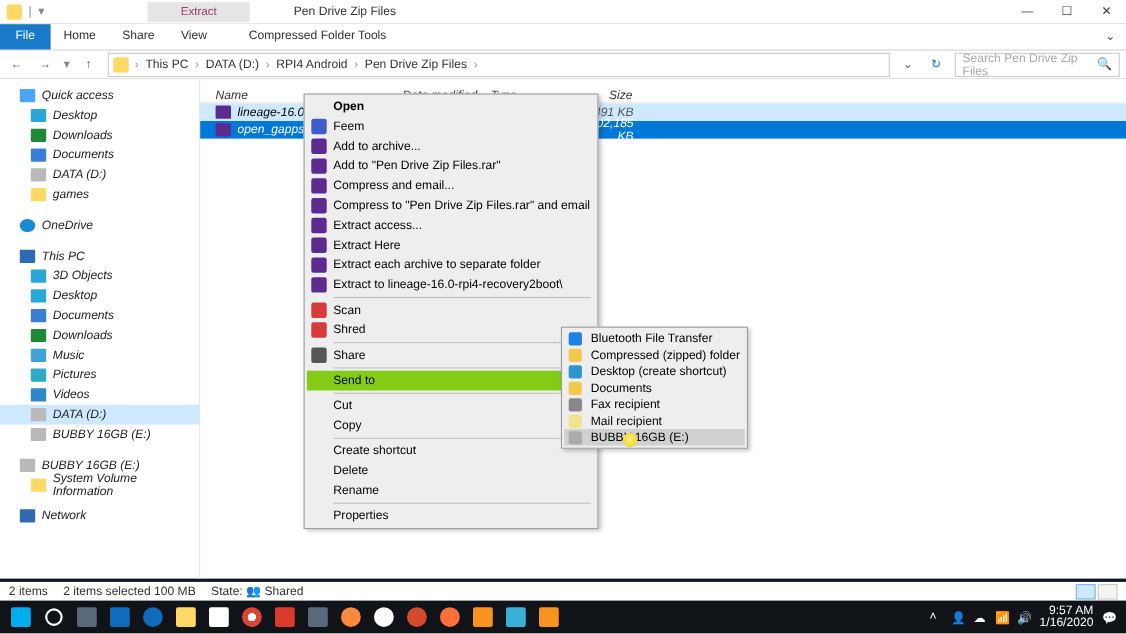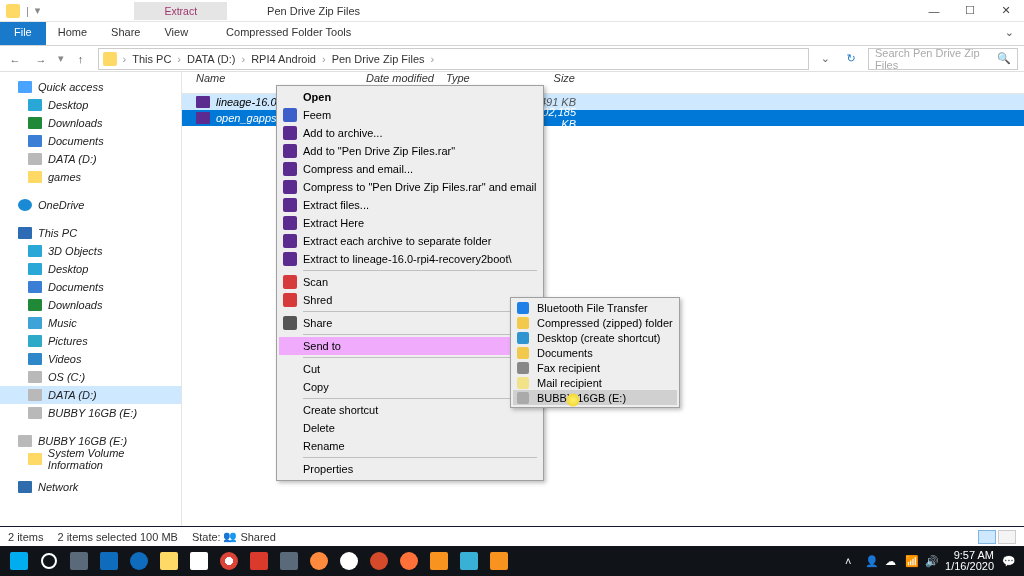--- a/index.html
+++ b/index.html
@@ -40,59 +40,59 @@
 .i-doc{background:#3a7fd5;}
 .i-drv{background:#b9b9b9;}
 .i-fold{background:#ffd966;}
 .i-one{background:#1b8ad4;border-radius:50%;}
 .i-pc{background:#2d6cb5;}
 .i-mus{background:#3ea4d8;}
 .i-pic{background:#2eaac8;}
 .i-vid{background:#2e87c8;}
 .i-net{background:#2e6cae;}
 .content{flex:1;display:flex;flex-direction:column;}
-.cols{height:22px;display:flex;align-items:flex-start;border-bottom:1px solid #e5e5e5;color:#333;padding-left:14px;}
+.cols{height:22px;display:flex;align-items:flex-end;border-bottom:1px solid #e5e5e5;color:#333;padding-left:14px;}
 .cols div{border-right:1px solid transparent;}
 .c-name{width:170px;}
 .c-date{width:80px;}
 .c-type{width:80px;}
 .c-size{width:60px;text-align:right;padding-right:10px;}
 .rows{flex:1;position:relative;}
 .row{height:16px;display:flex;align-items:center;padding-left:14px;background:#cde8ff;}
 .row .ico{width:14px;height:12px;background:#5c2b90;margin-right:6px;border-radius:1px;}
 .row .name{width:150px;overflow:hidden;white-space:nowrap;}
 .row .date{width:80px;color:#555;}
 .row .type{width:80px;color:#555;}
 .row .size{width:60px;text-align:right;padding-right:10px;color:#555;}
 .row.hl{background:#0078d7;color:#fff;}
 .row.hl .date,.row.hl .type,.row.hl .size{color:#fff;}
 .ctx{position:absolute;top:85px;left:276px;width:268px;background:#eee;border:1px solid #a0a0a0;box-shadow:2px 2px 4px rgba(0,0,0,.25);padding:2px;}
 .ctx .mi{height:18px;display:flex;align-items:center;padding-left:24px;position:relative;color:#000;}
 .ctx .mi.bold{font-weight:bold;}
-.ctx .mi.hov{background:#f0abfc;justify-content:flex-end;}
+.ctx .mi.hov{background:#84cc16;justify-content:flex-end;}
 .ctx .mi .ic{position:absolute;left:4px;width:14px;height:14px;border-radius:2px;}
 .ctx .sep{height:1px;background:#c0c0c0;margin:2px 4px 2px 24px;}
 .ctx .mi .arr{margin-left:auto;margin-right:6px;color:#333;}
 .ic-feem{background:#3c5fc9;}
 .ic-rar{background:#5c2b90;}
 .ic-mc{background:#d73a3a;}
 .ic-sh{background:#555;}
 .submenu{position:absolute;top:297px;left:510px;width:170px;background:#eee;border:1px solid #a0a0a0;box-shadow:2px 2px 4px rgba(0,0,0,.25);padding:2px;}
 .submenu .mi{height:15px;display:flex;align-items:center;padding-left:24px;position:relative;}
 .submenu .mi.hov{background:#d0d0d0;}
 .submenu .mi .ic{position:absolute;left:4px;width:12px;height:12px;border-radius:2px;}
 .ic-bt{background:#1f7fe8;border-radius:50%;}
 .ic-zip{background:#f2c94c;}
 .ic-d2{background:#2f94d0;}
 .ic-doc2{background:#f2c94c;}
 .ic-fax{background:#888;}
 .ic-mail{background:#f2e28a;}
 .ic-usb{background:#aaa;}
 .cursor{position:absolute;top:393px;left:566px;width:14px;height:14px;background:radial-gradient(circle,#fff170 0%,#f5d93a 60%,rgba(0,0,0,0) 70%);border-radius:50%;pointer-events:none;}
-.statusbar{height:20px;border-top:1px solid #0f172a;display:flex;align-items:center;padding:0 8px;gap:14px;color:#333;}
+.statusbar{height:20px;border-top:3px solid #0f172a;display:flex;align-items:center;padding:0 8px;gap:14px;color:#333;}
 .statusbar .state{display:flex;align-items:center;gap:3px;}
 .statusbar .views{margin-left:auto;display:flex;gap:2px;}
 .statusbar .views span{width:18px;height:14px;border:1px solid #ccc;background:#f4f4f4;}
 .statusbar .views span.act{background:#cde8ff;border-color:#7fb5e0;}
 .taskbar{height:30px;background:#101318;display:flex;align-items:center;padding:0 4px;}
 .taskbar .tb{width:30px;height:28px;display:flex;align-items:center;justify-content:center;}
 .tbi{width:18px;height:18px;border-radius:2px;display:inline-block;}
 .tray{margin-left:auto;display:flex;align-items:center;gap:8px;color:#fff;font-size:10px;padding-right:6px;}
 .tray .clock{text-align:right;line-height:11px;}
 .tray .ti{width:12px;height:12px;display:inline-block;color:#fff;}
@@ -223,24 +223,20 @@
         <span>Music</span>
       </div>
     <div class="sb-item child">
         <span class="sbi i-pic"></span>
         <span>Pictures</span>
       </div>
     <div class="sb-item child">
         <span class="sbi i-vid"></span>
         <span>Videos</span>
       </div>
-    <div class="sb-item child">
-        <span class="sbi i-drv"></span>
-        <span>OS (C:)</span>
-      </div>
     <div class="sb-item child sel">
         <span class="sbi i-drv"></span>
         <span>DATA (D:)</span>
       </div>
     <div class="sb-item child">
         <span class="sbi i-drv"></span>
         <span>BUBBY 16GB (E:)</span>
       </div>
     <div class="sb-sp"></div>
     <div class="sb-item">
@@ -301,21 +297,21 @@
   <div class="mi">
       <span class="ic ic-rar"></span>
       <span>Compress and email...</span>
     </div>
   <div class="mi">
       <span class="ic ic-rar"></span>
       <span>Compress to "Pen Drive Zip Files.rar" and email</span>
     </div>
   <div class="mi">
       <span class="ic ic-rar"></span>
-      <span>Extract files...</span>
+      <span>Extract access...</span>
     </div>
   <div class="mi">
       <span class="ic ic-rar"></span>
       <span>Extract Here</span>
     </div>
   <div class="mi">
       <span class="ic ic-rar"></span>
       <span>Extract each archive to separate folder</span>
     </div>
   <div class="mi">

